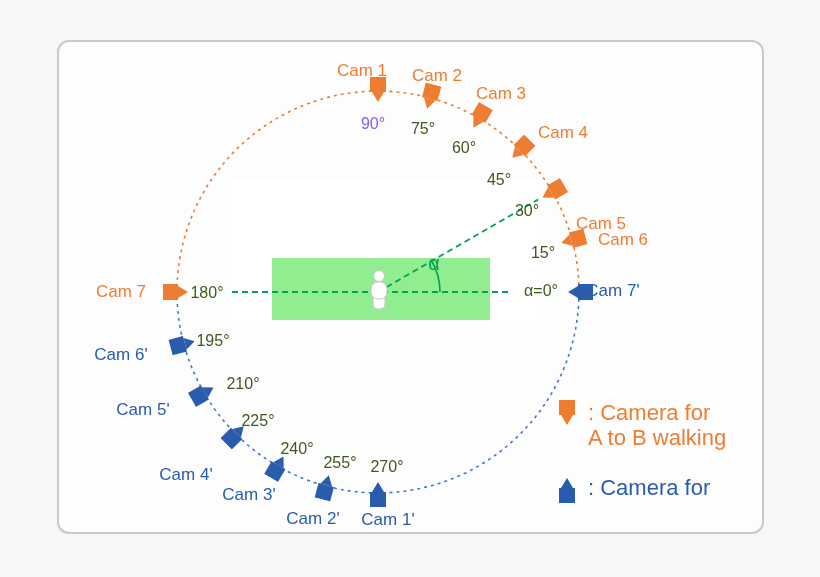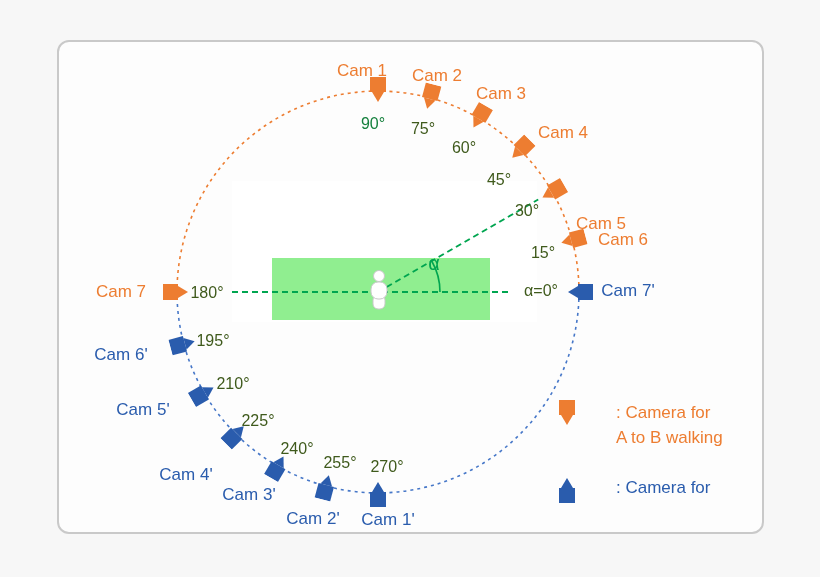--- a/index.html
+++ b/index.html
@@ -32,21 +32,21 @@
   .angle-label {
     position: absolute; transform: translate(-50%, -50%);
     font-size: 16px; white-space: nowrap;
   }
   .alpha-label {
     position: absolute; transform: translate(-50%, -50%);
     font-size: 20px; white-space: nowrap;
   }
   .legend-item { position: absolute; display: flex; align-items: flex-start; gap: 7px; }
   .legend-icon { width: 28px; height: 28px; display: flex; align-items: center; justify-content: center; }
-  .legend-line { font-size: 17px; line-height: 25px; white-space: nowrap; margin-left: 28px; }
+  .legend-line { font-size: 22px; line-height: 25px; white-space: nowrap; }
 </style>
 </head>
 <body>
 
 <div class="canvas" id="canvas" style="background: rgb(247, 247, 247);">
 
   <div class="frame" id="frame" style="background: rgb(253, 253, 253); border-color: rgb(201, 201, 201);"></div>
 
   <div class="white-box" id="white-box" style="background: rgb(255, 255, 255);"></div>
   <div class="green-box" id="green-box" style="background: rgb(144, 238, 144);"></div>
@@ -68,21 +68,21 @@
   </div>
 
   <div id="camera-layer">
       <div class="cam-icon-wrap" style="left: 364px; top: 82px; transform: rotate(-270deg);">
         <svg viewBox="0 0 28 18" width="28" height="18">
           <rect x="0" y="1" width="15" height="16" fill="#ED7D31"></rect>
           <polygon points="15,3 25,9 15,15" fill="#ED7D31"></polygon>
         </svg>
       </div>
       <div class="cam-label" style="left: 362px; top: 71px; color: rgb(237, 125, 49);">Cam 1</div>
-      <div class="angle-label" style="left: 373px; top: 124px; color: #15803d;">90°</div>
+      <div class="angle-label" style="left: 373px; top: 124px; color: #8b5cf6;">90°</div>
       <div class="cam-icon-wrap" style="left: 416px; top: 88.8px; transform: rotate(-255deg);">
         <svg viewBox="0 0 28 18" width="28" height="18">
           <rect x="0" y="1" width="15" height="16" fill="#ED7D31"></rect>
           <polygon points="15,3 25,9 15,15" fill="#ED7D31"></polygon>
         </svg>
       </div>
       <div class="cam-label" style="left: 437px; top: 76px; color: rgb(237, 125, 49);">Cam 2</div>
       <div class="angle-label" style="left: 423px; top: 129px; color: rgb(63, 90, 28);">75°</div>
       <div class="cam-icon-wrap" style="left: 464.5px; top: 108.9px; transform: rotate(-240deg);">
         <svg viewBox="0 0 28 18" width="28" height="18">
@@ -123,38 +123,38 @@
         </svg>
       </div>
       <div class="cam-label" style="left: 121px; top: 292px; color: rgb(237, 125, 49);">Cam 7</div>
       <div class="angle-label" style="left: 207px; top: 293px; color: rgb(63, 90, 28);">180°</div>
       <div class="cam-icon-wrap" style="left: 565px; top: 283px; transform: rotate(-180deg);">
         <svg viewBox="0 0 28 18" width="28" height="18">
           <rect x="0" y="1" width="15" height="16" fill="#2A5CAD"></rect>
           <polygon points="15,3 25,9 15,15" fill="#2A5CAD"></polygon>
         </svg>
       </div>
-      <div class="cam-label" style="left: 628px; top: 291px; color: rgb(42, 92, 173);">Cam 7'</div>
+      <div class="cam-label" style="left: 613px; top: 291px; color: rgb(42, 92, 173);">Cam 7'</div>
       <div class="angle-label" style="left: 541px; top: 291px; color: rgb(63, 90, 28);">α=0°</div>
       <div class="cam-icon-wrap" style="left: 169.8px; top: 335px; transform: rotate(-375deg);">
         <svg viewBox="0 0 28 18" width="28" height="18">
           <rect x="0" y="1" width="15" height="16" fill="#2A5CAD"></rect>
           <polygon points="15,3 25,9 15,15" fill="#2A5CAD"></polygon>
         </svg>
       </div>
       <div class="cam-label" style="left: 121px; top: 355px; color: rgb(42, 92, 173);">Cam 6'</div>
       <div class="angle-label" style="left: 213px; top: 341px; color: rgb(63, 90, 28);">195°</div>
       <div class="cam-icon-wrap" style="left: 189.9px; top: 383.5px; transform: rotate(-390deg);">
         <svg viewBox="0 0 28 18" width="28" height="18">
           <rect x="0" y="1" width="15" height="16" fill="#2A5CAD"></rect>
           <polygon points="15,3 25,9 15,15" fill="#2A5CAD"></polygon>
         </svg>
       </div>
       <div class="cam-label" style="left: 143px; top: 410px; color: rgb(42, 92, 173);">Cam 5'</div>
-      <div class="angle-label" style="left: 233px; top: 384px; color: rgb(63, 90, 28);">210°</div>
+      <div class="angle-label" style="left: 243px; top: 384px; color: rgb(63, 90, 28);">210°</div>
       <div class="cam-icon-wrap" style="left: 221.9px; top: 425.1px; transform: rotate(-405deg);">
         <svg viewBox="0 0 28 18" width="28" height="18">
           <rect x="0" y="1" width="15" height="16" fill="#2A5CAD"></rect>
           <polygon points="15,3 25,9 15,15" fill="#2A5CAD"></polygon>
         </svg>
       </div>
       <div class="cam-label" style="left: 186px; top: 463px; color: rgb(42, 92, 173); margin-top: 12px;">Cam 4'</div>
       <div class="angle-label" style="left: 258px; top: 421px; color: rgb(63, 90, 28);">225°</div>
       <div class="cam-icon-wrap" style="left: 263.5px; top: 457.1px; transform: rotate(-420deg);">
         <svg viewBox="0 0 28 18" width="28" height="18">

